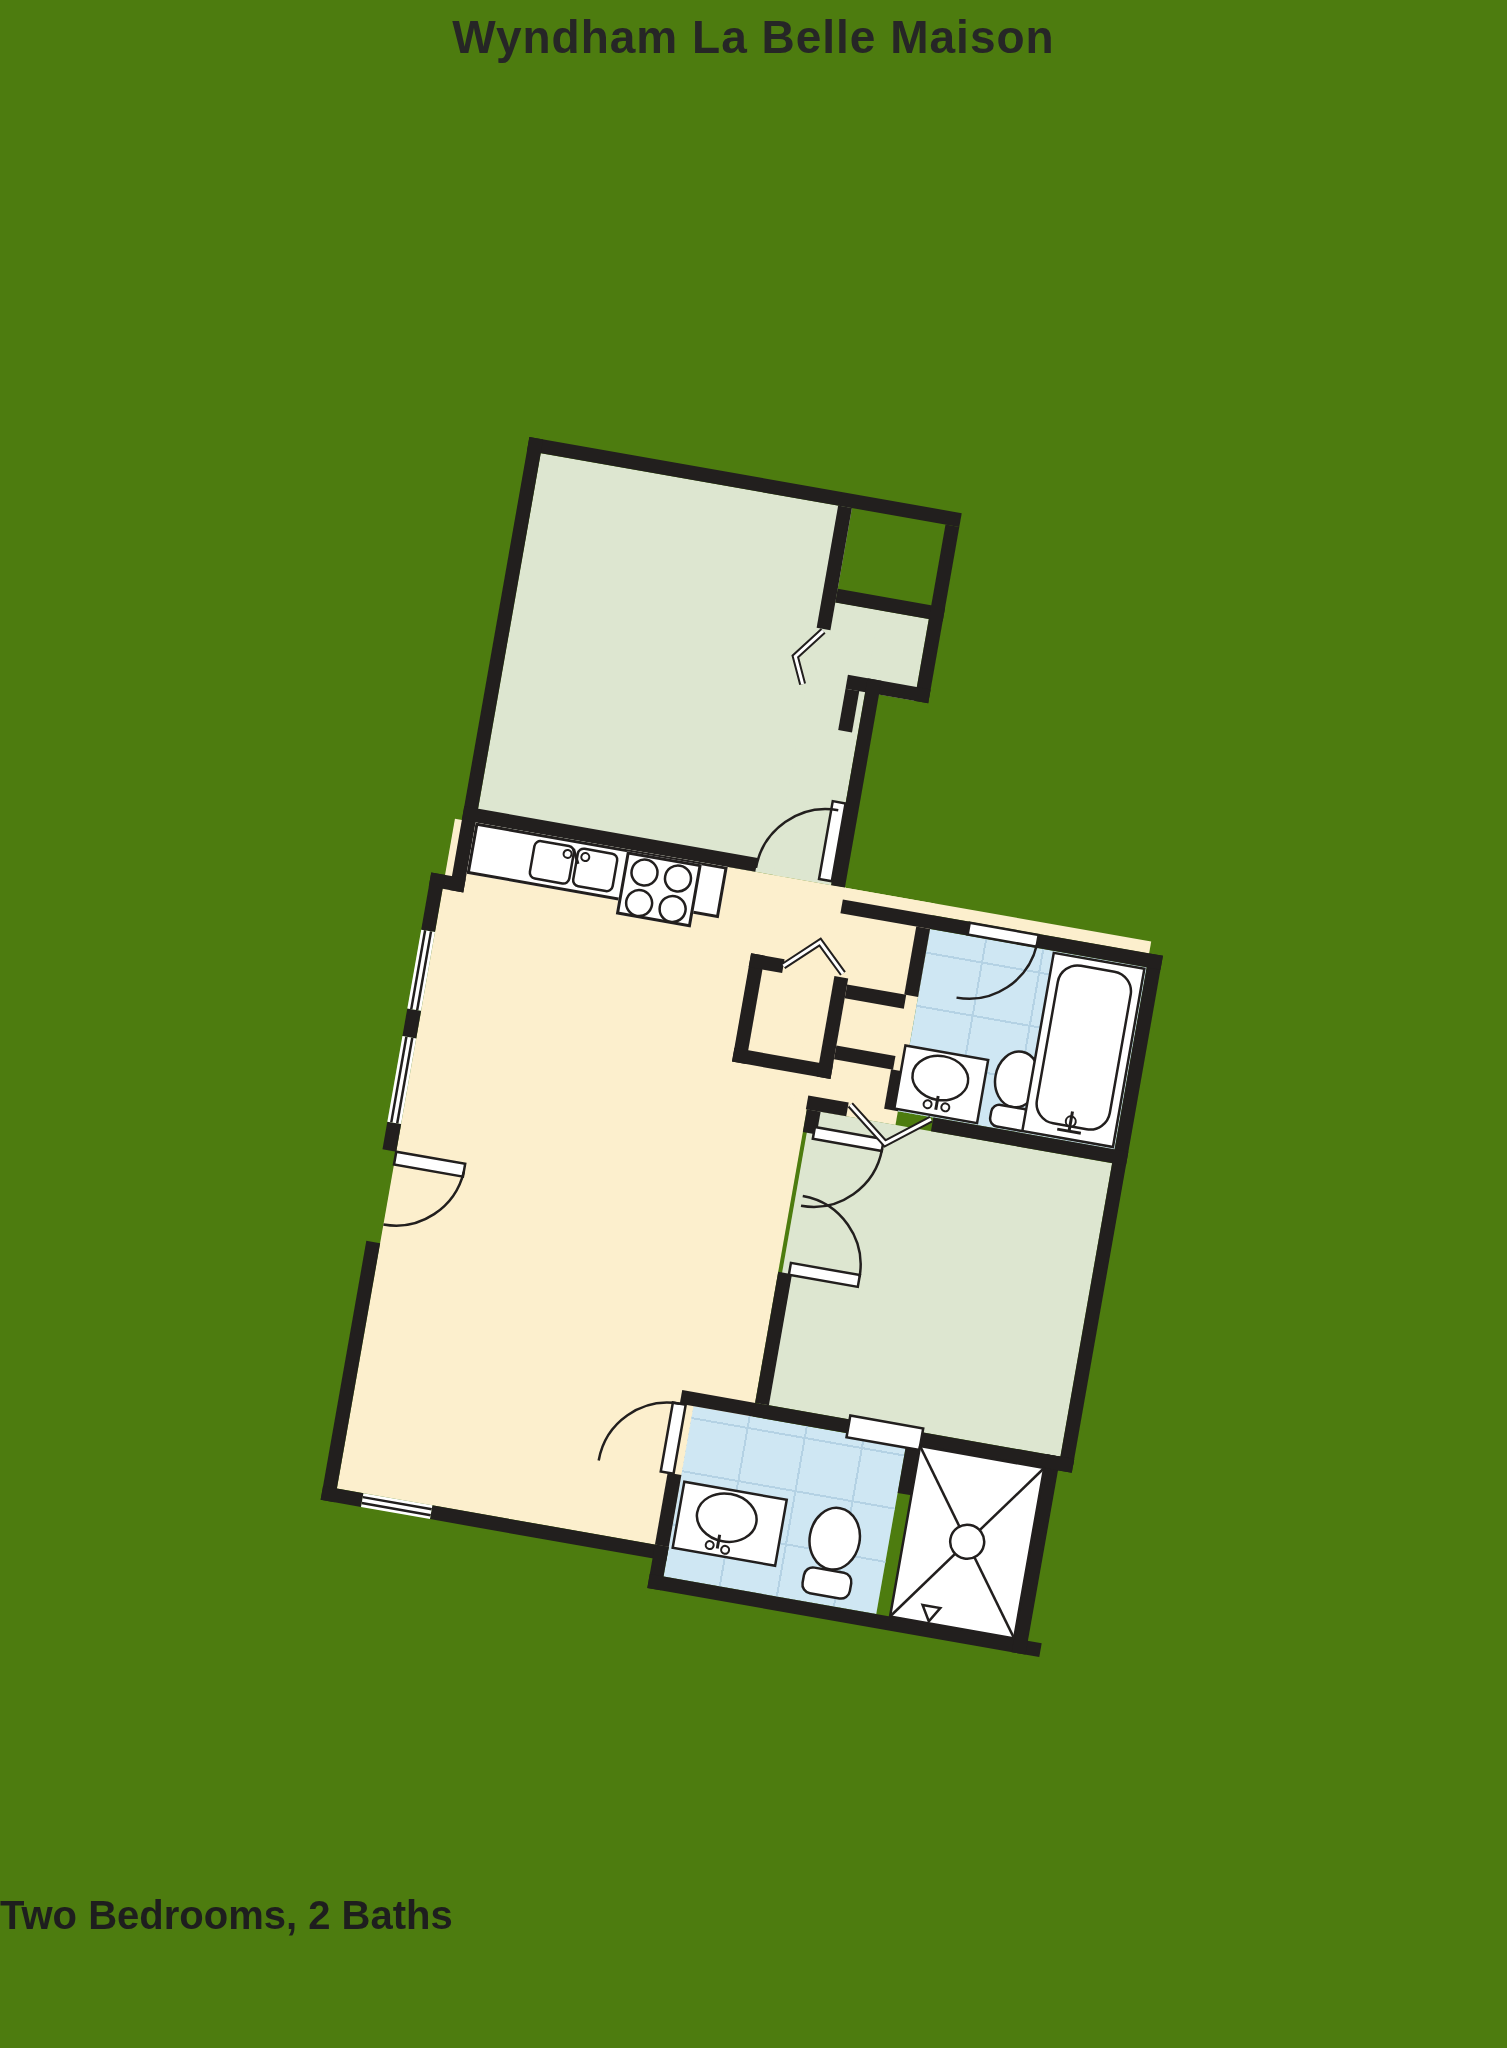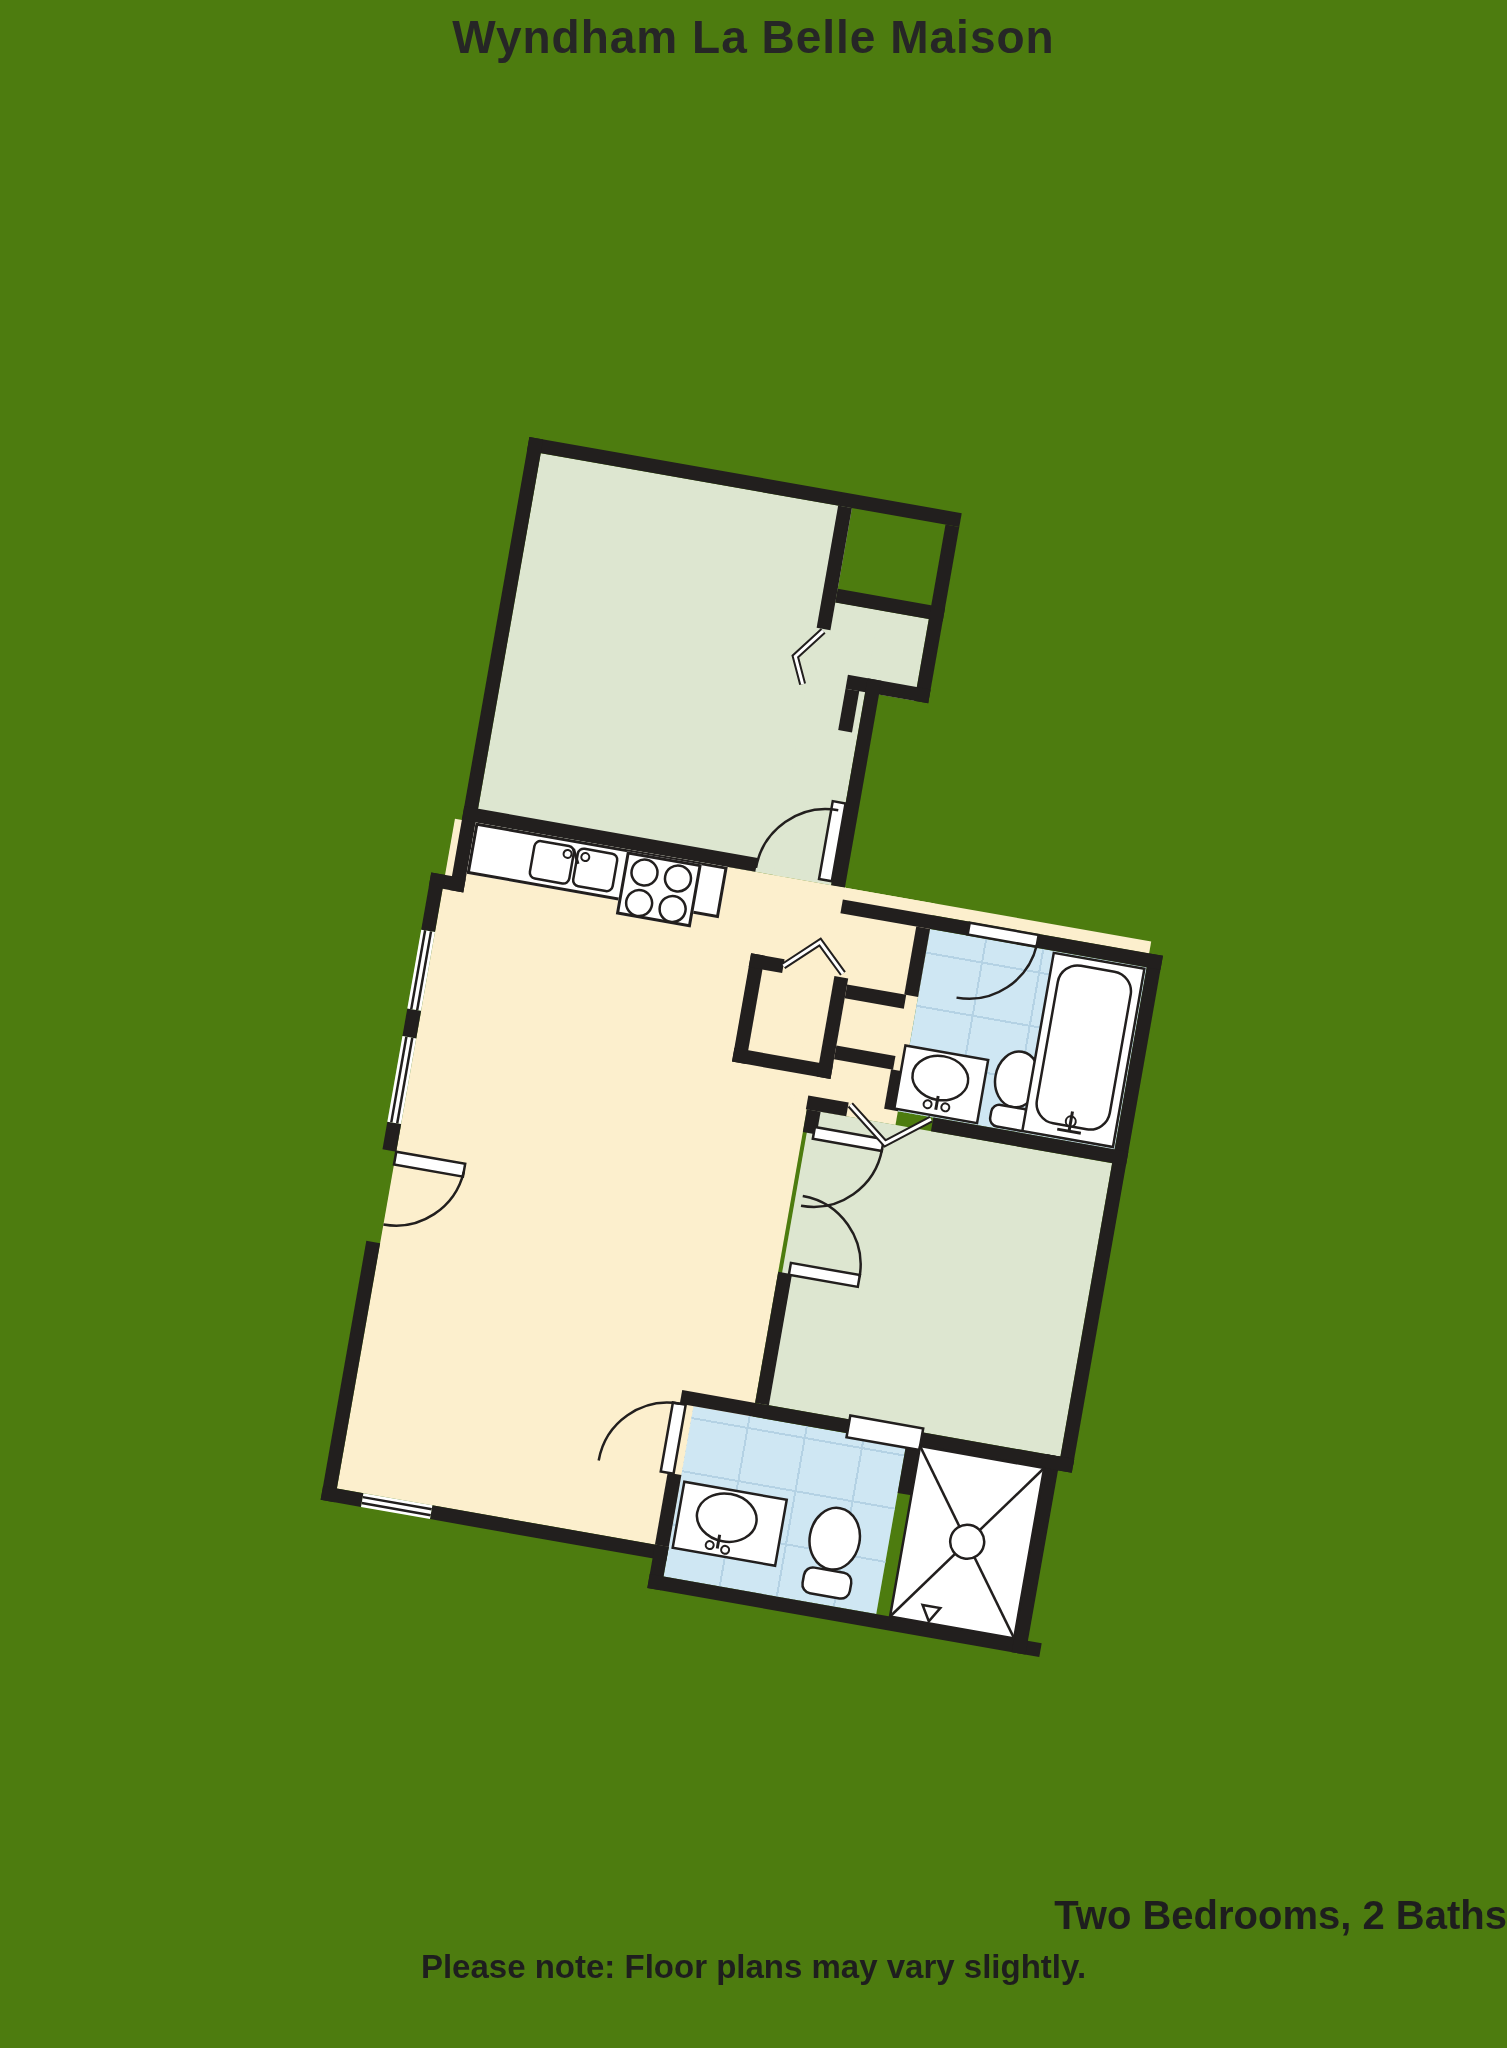--- a/index.html
+++ b/index.html
@@ -1,20 +1,20 @@
 <!DOCTYPE html>
 <html><head>
 <meta charset="utf-8">
 <style>
   html,body{margin:0;padding:0;background:#ffffff;}
   #page{position:relative;width:1507px;height:2048px;background:#4d7c0f;overflow:hidden;
         font-family:"Liberation Sans",sans-serif;}
   .title{position:absolute;top:10px;left:0;width:100%;text-align:center;
          font-size:46px;font-weight:bold;color:#262626;letter-spacing:1px;}
-  .footer1{position:absolute;top:1893px;left:0;width:100%;text-align:right;
+  .footer1{position:absolute;top:1893px;left:0;width:100%;text-align:left;
            font-size:40px;font-weight:bold;color:#1e1e1e;}
   .footer2{position:absolute;top:1948px;left:0;width:100%;text-align:center;
            font-size:33px;font-weight:bold;color:#1e1e1e;}
   #plan{position:absolute;left:490px;top:430px;width:800px;height:1180px;
         transform:rotate(10deg);transform-origin:0 0;}
   .floor,.wall,.counter{position:absolute;}
   .wall{background:var(--wall);}
   .floor-bed{background:var(--bedroom);}
   .floor-bath{background:var(--bath);
       background-image:
@@ -209,14 +209,13 @@
         <rect class="fx" x="600" y="926" width="126" height="173" stroke-width="2.5"></rect>
         <line class="ln" x1="600" y1="926" x2="726" y2="1099" stroke-width="2.5"></line>
         <line class="ln" x1="726" y1="926" x2="600" y2="1099" stroke-width="2.5"></line>
         <circle class="fx" cx="663" cy="1012" r="17" stroke-width="2.5"></circle>
         <path class="fx" d="M 630 1082 L 648 1082 L 639 1097 Z" stroke-width="2.5"></path>
       </g>
     </svg>
   </div>
 
   <div class="footer1">Two Bedrooms, 2 Baths</div>
-  <div class="footer2">Please note: Floor plans may vary slightly.</div>
 </div>
 
 </body></html>

